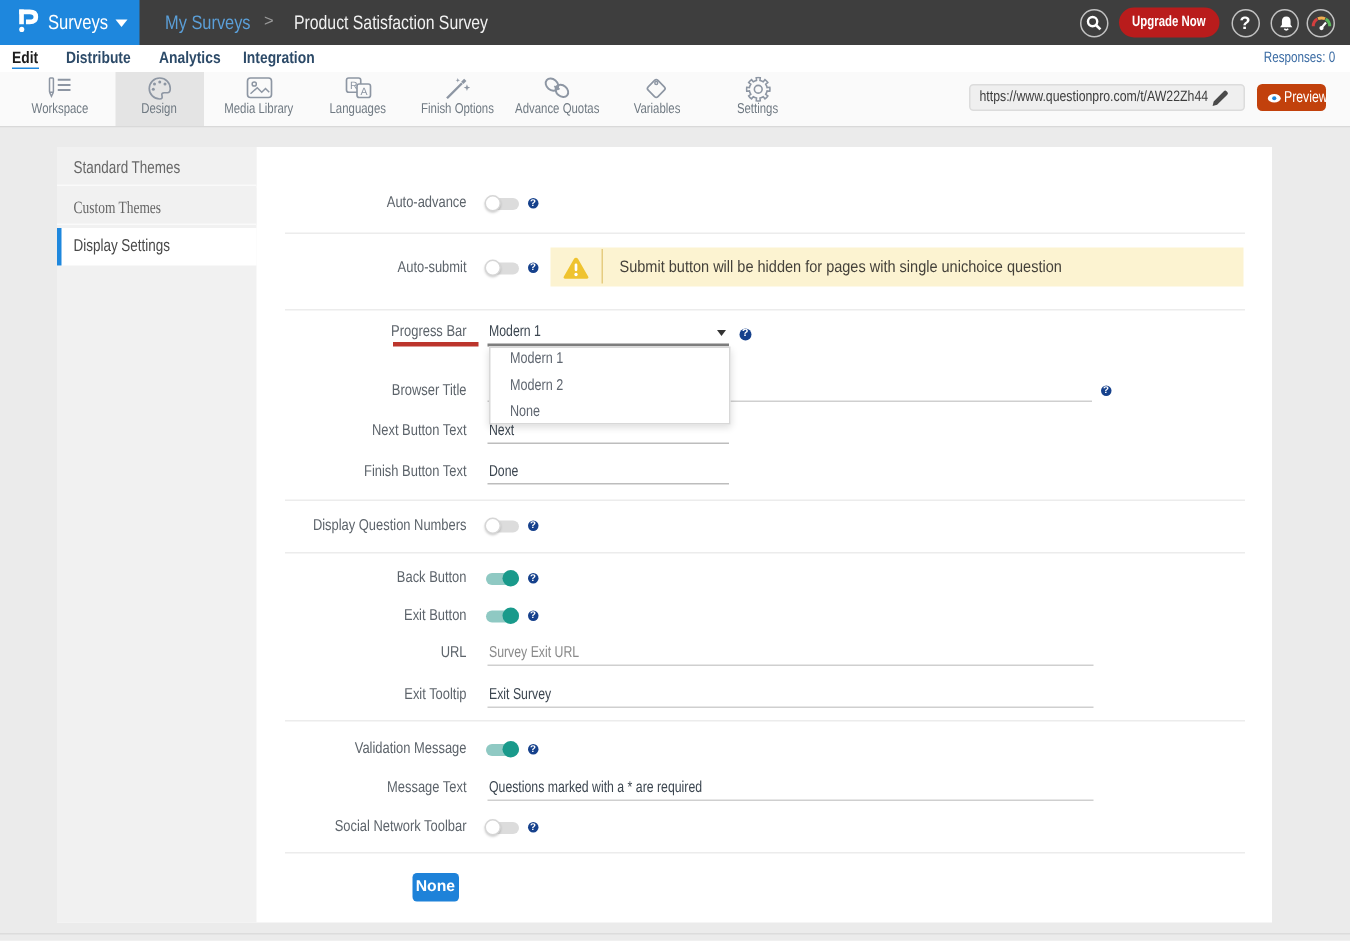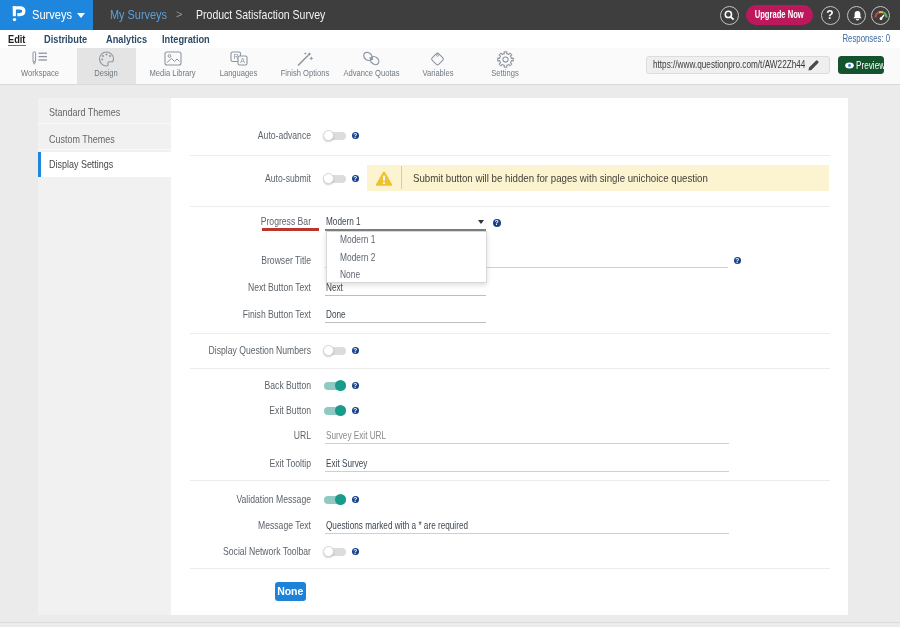--- a/index.html
+++ b/index.html
@@ -7,37 +7,37 @@
 .abs { position:absolute; }
 
 #topbar { left:0; top:0; width:900px; height:30px; background:#3e3e3e; }
 #logobox { left:0; top:0; width:93px; height:30px; background:#1e87dd; }
 #surveys-txt { left:32px; top:0; height:30px; line-height:30px; color:#fff; font-size:13.5px; transform:scaleX(0.82); transform-origin:0 50%; white-space:pre; }
 #surveys-caret { left:77px; top:13px; width:0; height:0; border-left:4.5px solid transparent; border-right:4.5px solid transparent; border-top:5px solid #fff; }
 .bc-my { left:110px; top:0; height:30px; line-height:29px; color:#5b9fd8; font-size:13px; transform:scaleX(0.84); transform-origin:0 50%; white-space:pre; }
 .bc-sep { left:176px; top:0; height:30px; line-height:29px; color:#9a9a9a; font-size:11px; }
 .bc-title { left:196px; top:0; height:30px; line-height:29px; color:#f2f2f2; font-size:13px; transform:scaleX(0.81); transform-origin:0 50%; white-space:pre; }
 .topcircle { width:19px; height:19px; border:1.5px solid #c2c2c2; border-radius:50%; top:5.5px; }
-#upgrade { left:746px; top:5px; width:67px; height:20px; background:#be185d; border-radius:10px; color:#fff; font-size:10px; font-weight:bold; text-align:center; line-height:20px; white-space:nowrap; }
+#upgrade { left:746px; top:5px; width:67px; height:20px; background:#b91c1c; border-radius:10px; color:#fff; font-size:10px; font-weight:bold; text-align:center; line-height:20px; white-space:nowrap; }
 #upgrade span { display:inline-block; transform:scaleX(0.76); transform-origin:50% 50%; }
 #help-q { color:#fff; font-weight:bold; font-size:12px; text-align:center; line-height:16px; }
 
 #menurow { left:0; top:30px; width:900px; height:18px; background:#fff; }
 .menu-item { top:31px; height:16px; line-height:16px; font-size:11px; font-weight:bold; color:#2c4a68; transform:scaleX(0.84); transform-origin:0 50%; white-space:pre; }
 #mi-edit { left:8px; color:#1d1d1d; }
 #edit-underline { left:8px; top:44.5px; width:18px; height:1.5px; background:#1e87dd; }
 #responses { right:10px; top:31px; height:16px; line-height:16px; font-size:10px; color:#3a6ba3; transform:scaleX(0.78); transform-origin:100% 50%; white-space:pre; }
 
 #toolbar { left:0; top:48px; width:900px; height:37px; background:#fafafa; border-bottom:1px solid #d9d9d9; }
 #activetab { left:76.5px; top:48px; width:59.5px; height:36px; background:#e4e4e4; }
 .tab-label { top:66px; height:14px; line-height:14px; font-size:9.5px; color:#6f7982; text-align:center; transform:scaleX(0.8); transform-origin:50% 50%; white-space:pre; }
 .tab-icon { top:51px; }
 #urlbox { left:645.5px; top:56px; width:184.5px; height:17.5px; background:#efefef; border:1px solid #dcdcdc; border-radius:3px; }
 #urltext { left:652.5px; top:56px; height:17.5px; line-height:17px; font-size:10px; color:#3c3c3c; transform:scaleX(0.82); transform-origin:0 50%; white-space:pre; }
-#previewbtn { left:837.5px; top:55.5px; width:46px; height:18.5px; background:#14532d; border-radius:3.5px; color:#fff; font-size:10.5px; line-height:18.5px; }
+#previewbtn { left:837.5px; top:55.5px; width:46px; height:18.5px; background:#c2410c; border-radius:3.5px; color:#fff; font-size:10.5px; line-height:18.5px; }
 
 #panel { left:38px; top:98px; width:810px; height:517px; background:#fff; }
 #sidebar { left:38px; top:98px; width:133px; height:517px; background:#f1f1f1; }
 .side-item { left:38px; width:133px; height:25.5px; background:#f1f1f1; line-height:28px; font-size:11.5px; color:#666; border-bottom:1px solid #fafafa;}
 .side-item span, #side-active span { display:inline-block; margin-left:11px; transform:scaleX(0.78); transform-origin:0 50%; white-space:pre; }
 #side-active { left:38px; top:151.5px; width:133px; height:25.5px; background:#fff; line-height:24px; font-size:11.5px; color:#484848; border-left:3.5px solid #1e87dd; }
 #side-active span { margin-left:7.5px; }
 
 .lbl { width:200px; text-align:right; right:589px; height:13px; line-height:13px; font-size:10.5px; color:#5d646b; transform:scaleX(0.82); transform-origin:100% 50%; }
 .sep { left:190px; width:640px; height:1px; background:#ececec; }
@@ -170,21 +170,21 @@
 </svg>
 <div class="abs" id="previewbtn"><span style="display:inline-block;margin-left:18px;transform:scaleX(0.78);transform-origin:0 50%;">Preview</span></div>
 <svg class="abs" style="left:845px;top:61.5px;" width="9" height="7" viewBox="0 0 9 7">
   <ellipse cx="4.5" cy="3.5" rx="4.3" ry="2.9" fill="#fff"></ellipse>
   <circle cx="4.5" cy="3.5" r="1.4" fill="#1e87dd"></circle>
 </svg>
 
 <div class="abs" id="panel"></div>
 <div class="abs" id="sidebar"></div>
 <div class="abs side-item" style="top:98px;"><span>Standard Themes</span></div>
-<div class="abs side-item" style="top:124.5px;"><span>Custom Themes</span></div>
+<div class="abs side-item" style="top:124.5px;font-family:Liberation Serif, serif;"><span>Custom Themes</span></div>
 <div class="abs" id="side-active"><span>Display Settings</span></div>
 
 <div class="abs lbl" style="top:129px;">Auto-advance</div>
 <div class="abs tog off" style="left:323px;top:129.5px;">
     <div class="track"></div>
     <div class="knob"></div>
   </div>
 <div class="abs qicon" style="left:351.5px;top:131.5px;">?</div>
 <div class="abs sep" style="top:154.5px;"></div>
 

